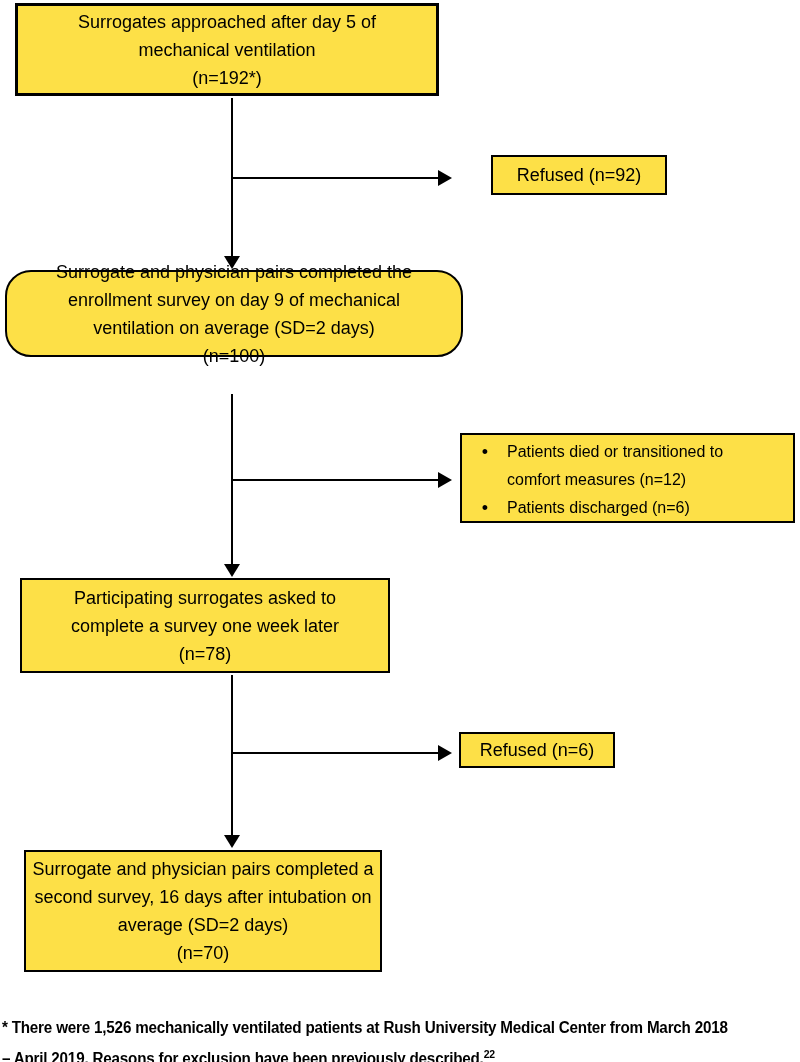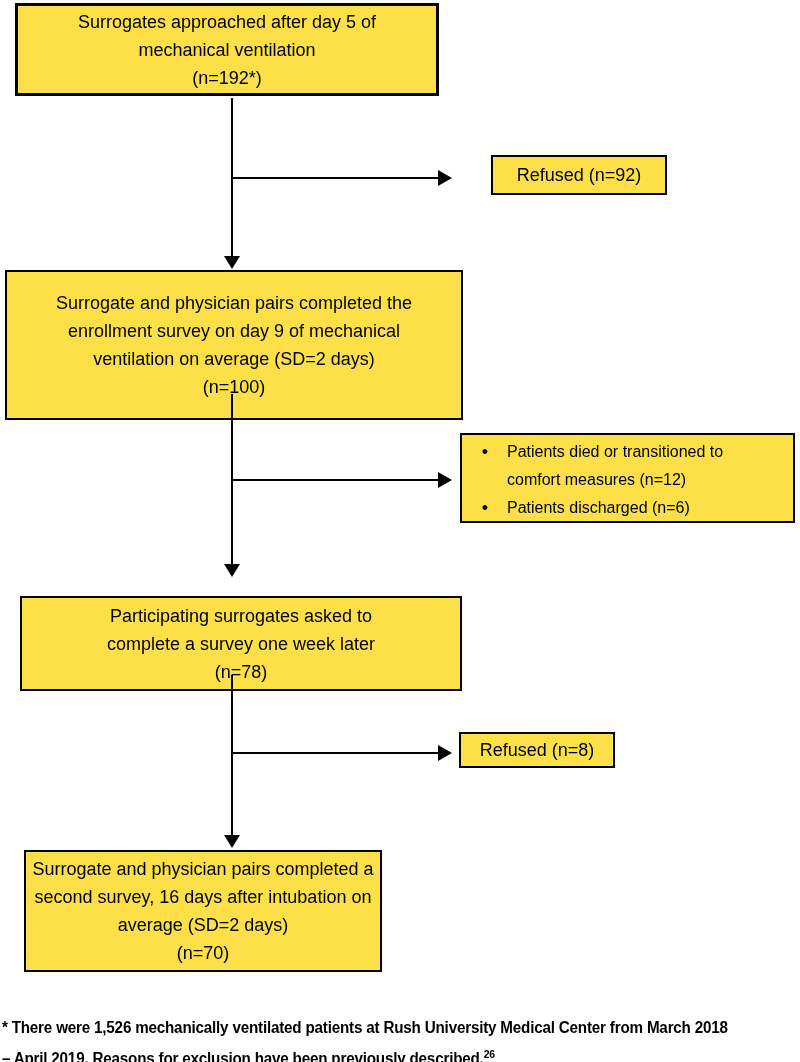--- a/index.html
+++ b/index.html
@@ -28,25 +28,25 @@
   }
   .box-text {
     white-space: pre-line;
     text-align: center;
     font-size: 18px;
     line-height: 28px;
     color: #000000;
   }
   .box-approached    { left: 15px;  top: 3px;   width: 424px; height: 93px;  border-width: 3px; }
   .box-refused1      { left: 448px; top: 155px; width: 176px; height: 40px; margin-left: 43px; }
-  .box-enrollment    { left: 5px;   top: 270px; width: 458px; height: 150px; }
+  .box-enrollment    { left: 5px;   top: 270px; width: 458px; height: 87px; border-radius: 26px; }
   .box-exclusions    { left: 460px; top: 433px; width: 335px; height: 90px;
                        flex-direction: column; align-items: stretch; justify-content: flex-start;
                        padding: 3px 6px 3px 16px; }
-  .box-week-later    { left: 20px;  top: 578px; width: 442px; height: 95px; margin-top: 18px; }
+  .box-week-later    { left: 20px;  top: 578px; width: 370px; height: 95px; }
   .box-refused2      { left: 459px; top: 732px; width: 156px; height: 36px; }
   .box-second-survey { left: 24px;  top: 850px; width: 358px; height: 122px; }
 
   
   .bullet-row {
     display: flex;
     align-items: flex-start;
   }
   .bullet {
     width: 14px;
@@ -160,36 +160,36 @@
       <span class="bullet-text">Patients died or transitioned to
 comfort measures (n=12)</span>
     </div>
     <div class="bullet-row">
       <span class="bullet">•</span>
       <span class="bullet-text">Patients discharged (n=6)</span>
     </div>
   </div>
 
   <div class="box box-refused2">
-    <span class="box-text">Refused (n=8)</span>
+    <span class="box-text">Refused (n=6)</span>
   </div>
 
   <div class="vline v1"></div>
   <div class="arrowhead-down ahd1"></div>
   <div class="hline h1"></div>
   <div class="arrowhead-right ahr1"></div>
 
   <div class="vline v2"></div>
   <div class="arrowhead-down ahd2"></div>
   <div class="hline h2"></div>
   <div class="arrowhead-right ahr2"></div>
 
   <div class="vline v3"></div>
   <div class="arrowhead-down ahd3"></div>
   <div class="hline h3"></div>
   <div class="arrowhead-right ahr3"></div>
 
   <div class="footnote">
     <span class="footnote-text">* There were 1,526 mechanically ventilated patients at Rush University Medical Center from March 2018
-– April 2019. Reasons for exclusion have been previously described.</span><sup>26</sup>
+– April 2019. Reasons for exclusion have been previously described.</span><sup>22</sup>
   </div>
 
 </div>
 
 </body></html>

